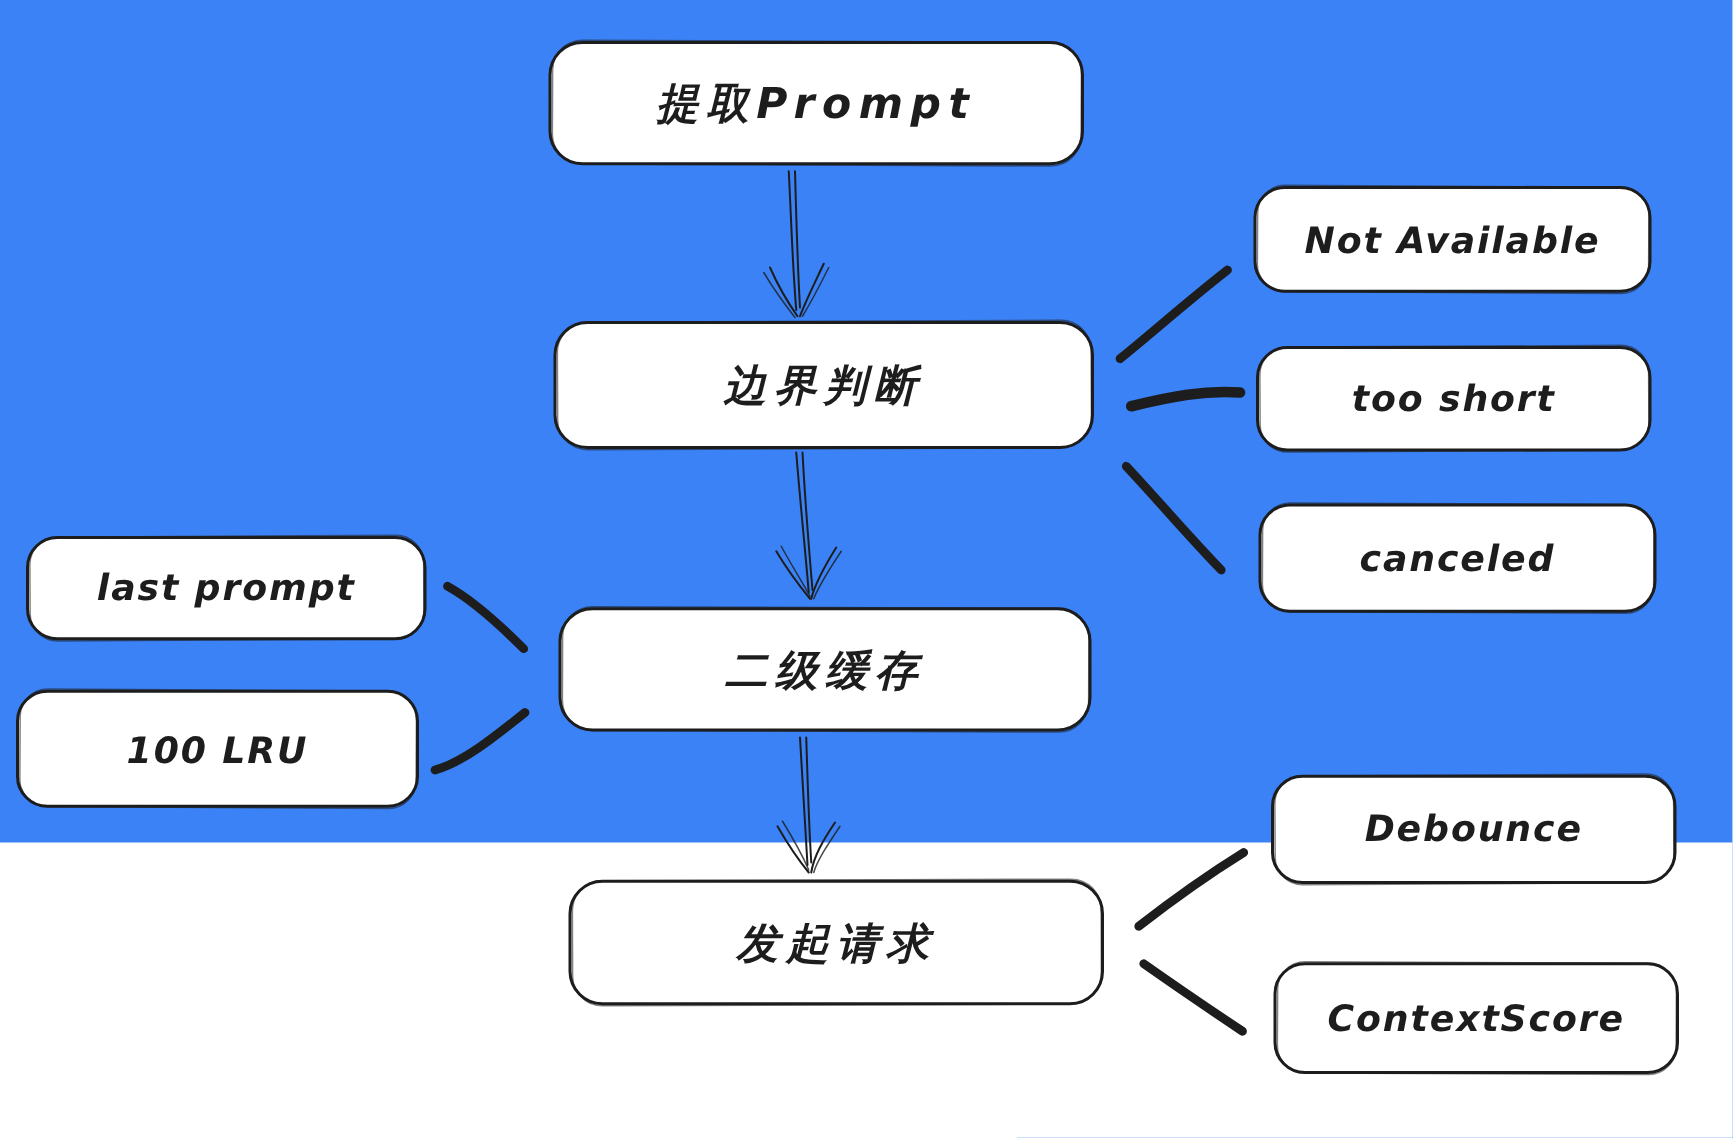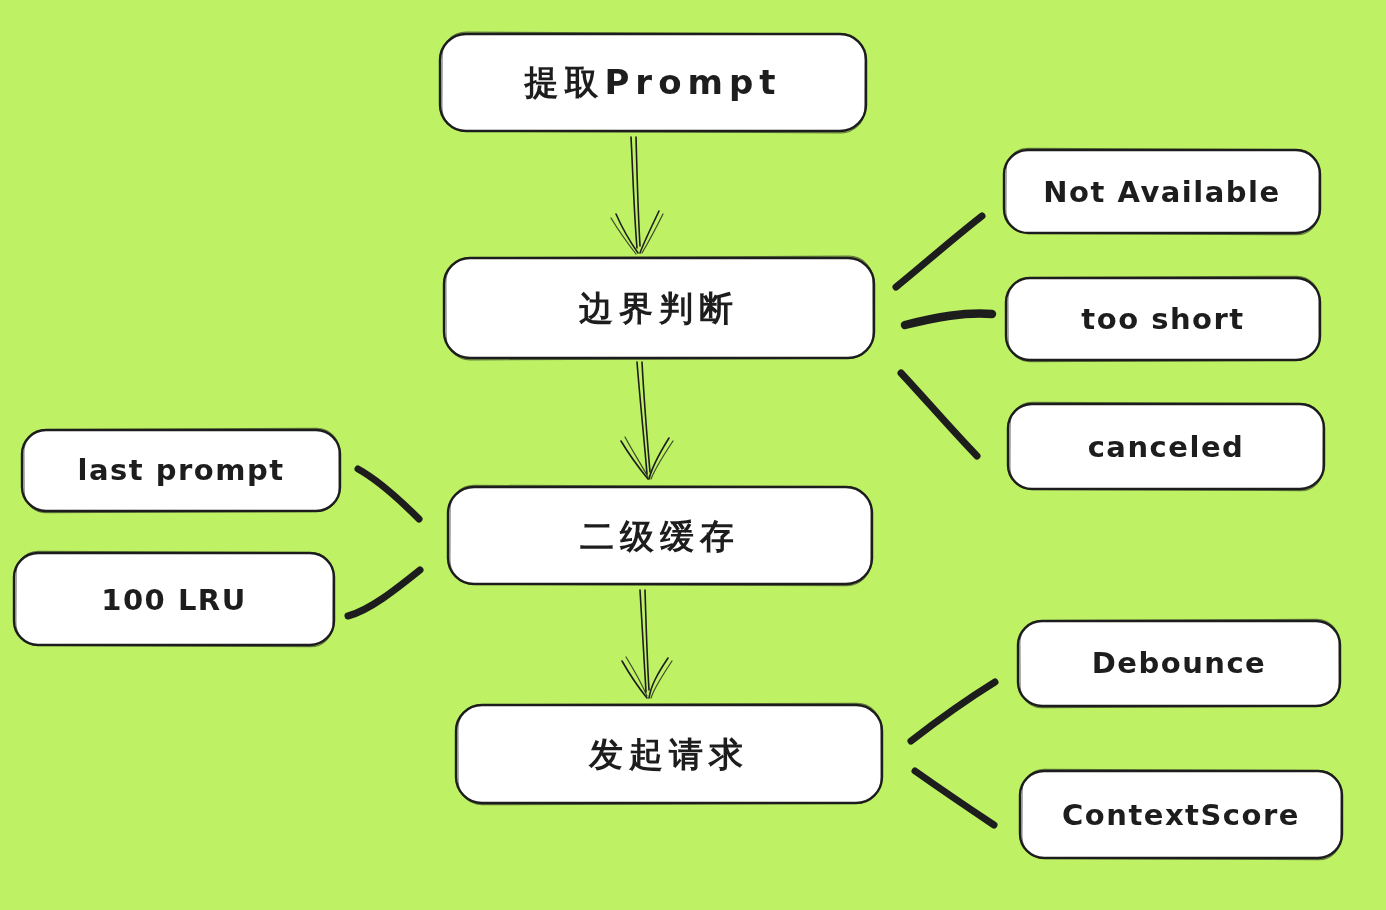--- a/index.html
+++ b/index.html
@@ -7,22 +7,23 @@
     padding: 0;
     background: #ffffff;
     width: 1386px;
     height: 910px;
     overflow: hidden;
     font-family: "DejaVu Sans", sans-serif;
   }
   .stage {
     position: relative;
     width: 1386px;
-    height: 910px;
-    background: #bef264;
+    height: 674px;
+    background: #3b82f6;
+    font-style: italic;
   }
   svg { display: block; }
   .box {
     fill: #ffffff;
     stroke: #1d1d1d;
     stroke-width: 2.4;
   }
   .box-echo {
     fill: none;
     stroke: #1d1d1d;

